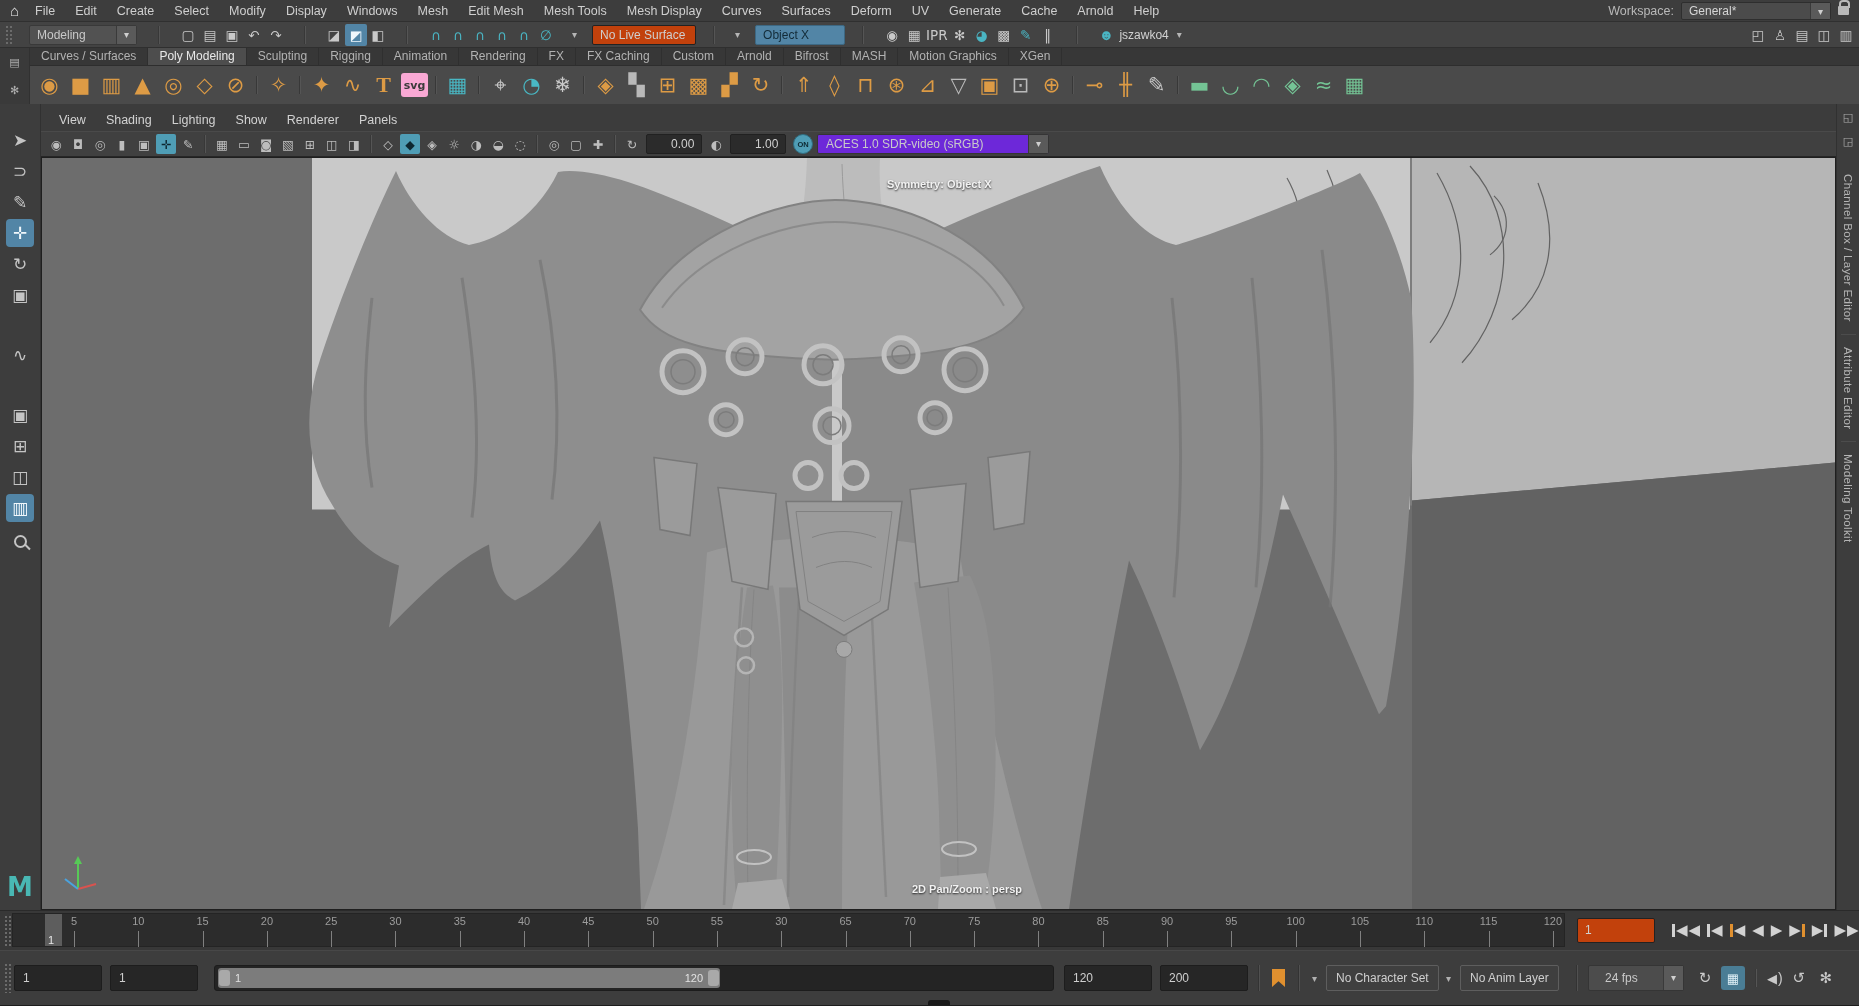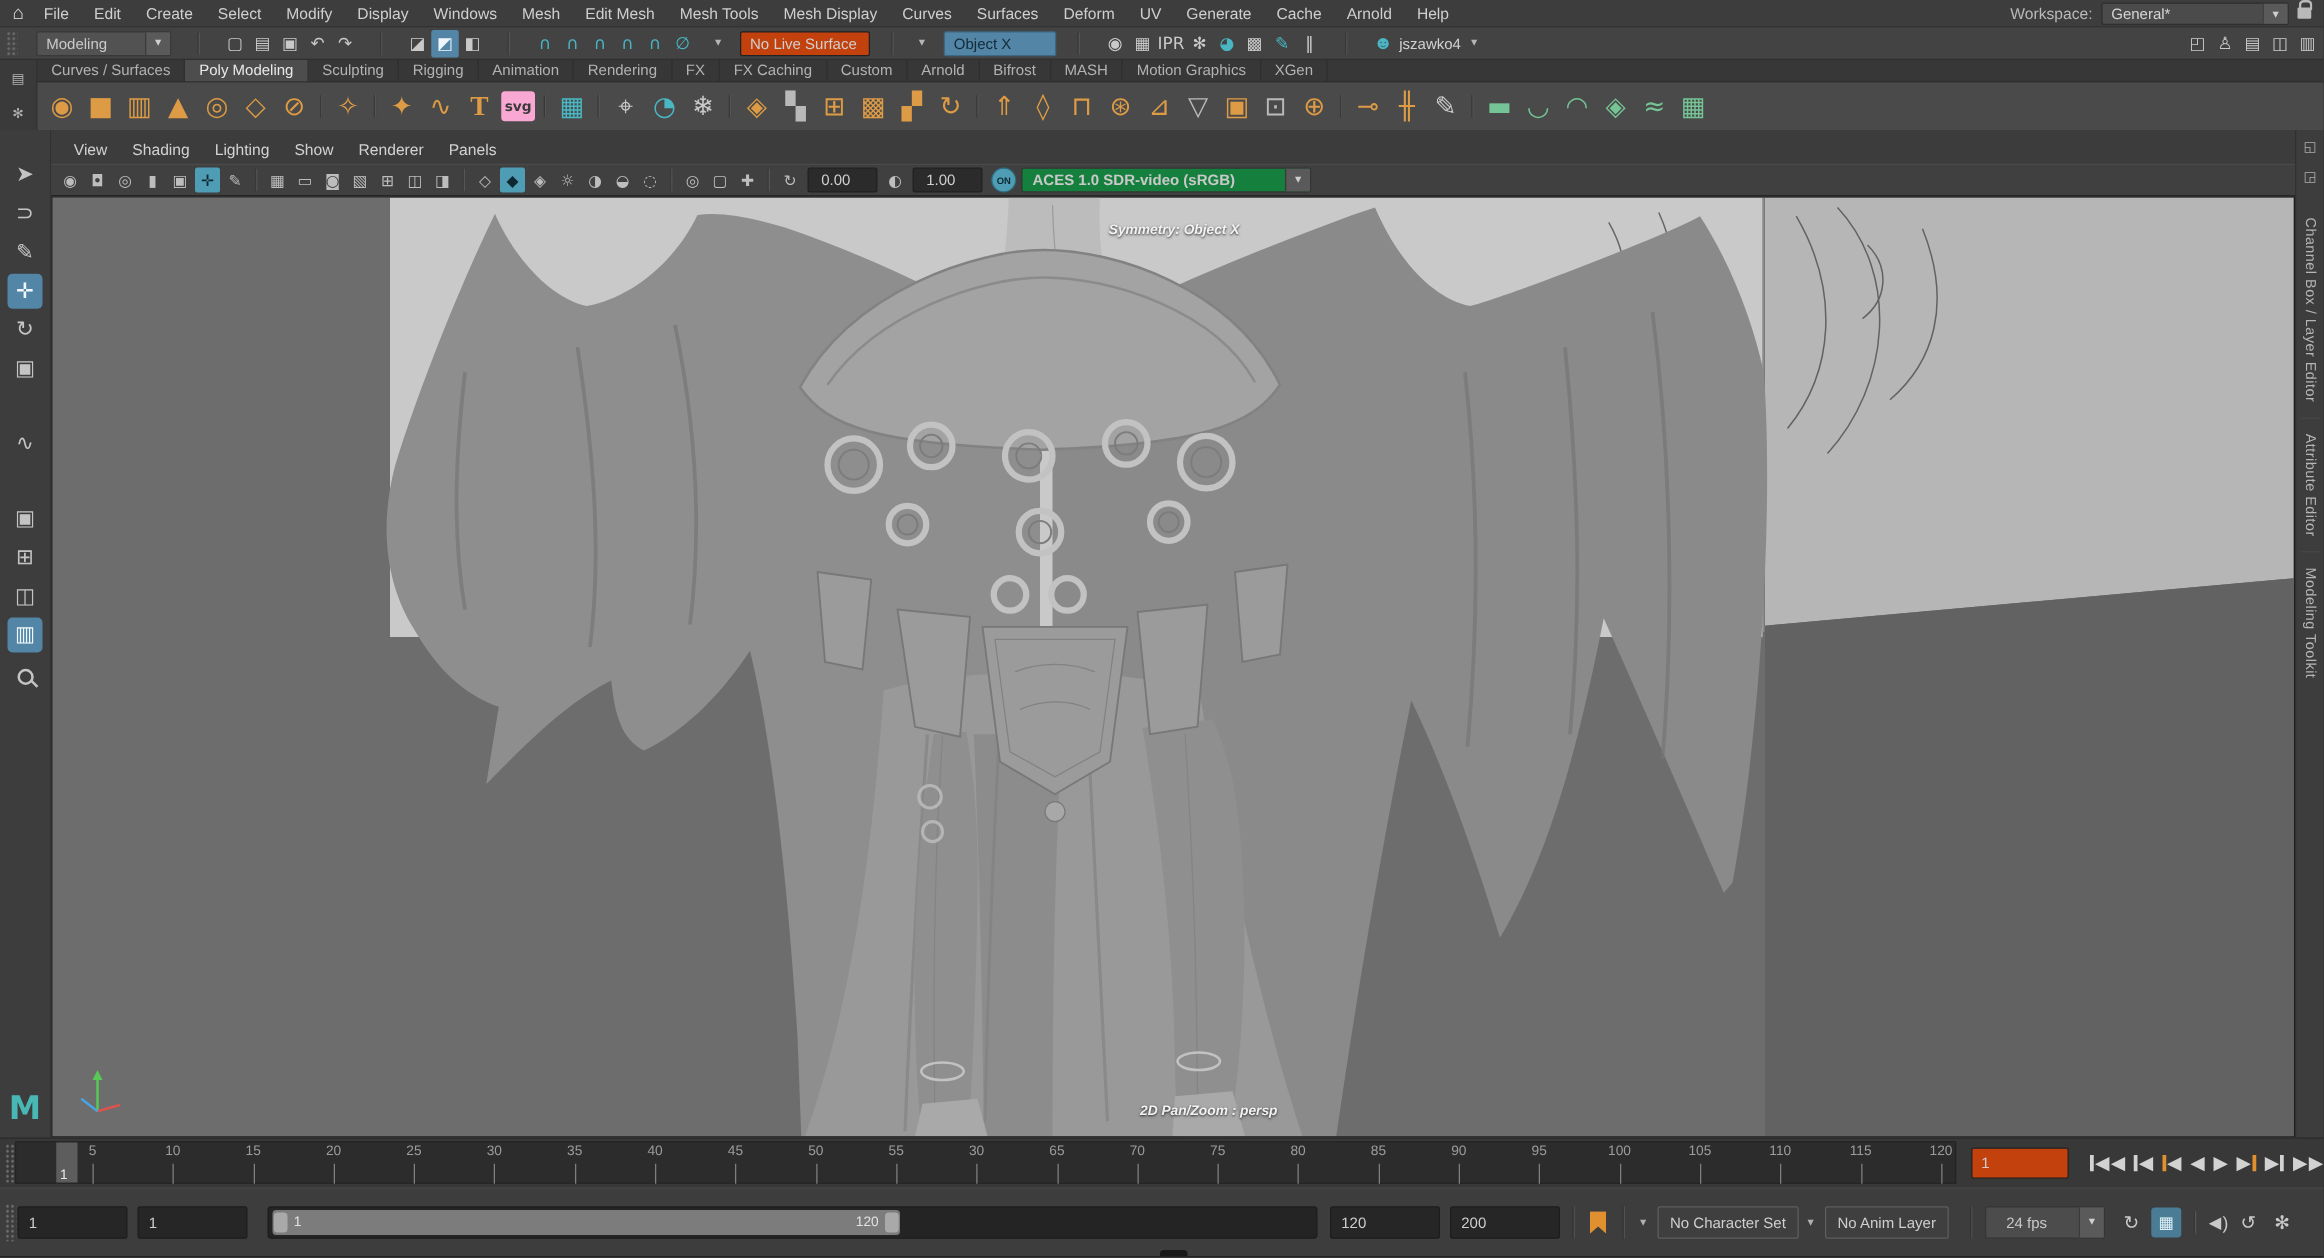--- a/index.html
+++ b/index.html
@@ -64,26 +64,26 @@
   .tb-fill{flex:1;}
   .maya-logo{font-size:26px;font-weight:bold;color:#49b8b4;margin-bottom:8px;font-family:"DejaVu Sans",sans-serif;}
 
   .panel{flex:1;display:flex;flex-direction:column;background:#3c3c3c;min-width:0;justify-content:space-between;}
   .panel-menus{height:22px;margin-top:5px;display:flex;align-items:center;font-size:12.5px;padding-left:8px;background:#3c3c3c;}
   .panel-menu-item{padding:0 10px;color:#d2d2d2;}
   .panel-toolbar{height:26px;background:#404040;border-top:1px solid #4a4a4a;border-bottom:1px solid #262626;display:flex;align-items:center;padding:0 4px;overflow:hidden;}
   .pt-grp{display:flex;align-items:center;}
   .picn{width:20px;height:20px;display:inline-flex;align-items:center;justify-content:center;font-size:12.5px;color:#bdbdbd;border-radius:2px;margin:0 1px;}
   .picn.active{background:#4f9db5;color:#0e2730;}
-  .pfield{background:#2b2b2b;border:1px solid #212121;font-size:12px;height:20px;line-height:18px;padding:0 10px;border-radius:2px;color:#d0d0d0;margin:0 3px;width:56px;}
+  .pfield{background:#2b2b2b;border:1px solid #212121;font-size:12px;height:20px;line-height:18px;padding:0 24px;border-radius:2px;color:#d0d0d0;margin:0 3px;width:56px;}
   .cm-chip{width:20px;height:20px;border-radius:50%;background:#4f9db5;color:#0d2831;font-size:7.5px;font-weight:bold;display:inline-flex;align-items:center;justify-content:center;margin:0 4px;border:1px solid #2f6d80;}
-  .cs-dd{display:flex;align-items:center;background:#15803d;border:1px solid #353535;height:20px;width:232px;border-radius:2px;font-size:12px;font-weight:bold;}
+  .cs-dd{display:flex;align-items:center;background:#6d28d9;border:1px solid #353535;height:20px;width:232px;border-radius:2px;font-size:12px;}
   .cs-dd>span:first-child{flex:1;padding:0 8px;white-space:nowrap;}
 
-  .viewport{flex:1;position:relative;background:#6d6d6d;border:1px solid #1f1f1f;overflow:hidden;font-style:italic;}
+  .viewport{flex:1;position:relative;background:#6d6d6d;border:1px solid #1f1f1f;overflow:hidden;}
   .vpsvg{position:absolute;inset:0;width:100%;height:100%;}
   .vp-overlay{position:absolute;color:#f2f2f2;font-size:11px;font-weight:bold;text-shadow:0 1px 2px rgba(0,0,0,.8);white-space:nowrap;}
   .ov-symmetry{left:845px;top:20px;}
   .ov-panzoom{left:870px;bottom:14px;}
   .axis{position:absolute;left:16px;bottom:12px;}
 
   .sidebar{width:23px;background:#3d3d3d;border-left:1px solid #313131;display:flex;flex-direction:column;align-items:center;padding-top:4px;}
   .sb-icons{display:flex;flex-direction:column;gap:6px;margin-bottom:18px;}
   .sb-icons .sicon{font-size:11px;min-width:18px;height:18px;color:#aeaeae;}
   .sb-tab{writing-mode:vertical-rl;font-size:11.5px;color:#b5b5b5;letter-spacing:.4px;white-space:nowrap;padding:6px 0;}

